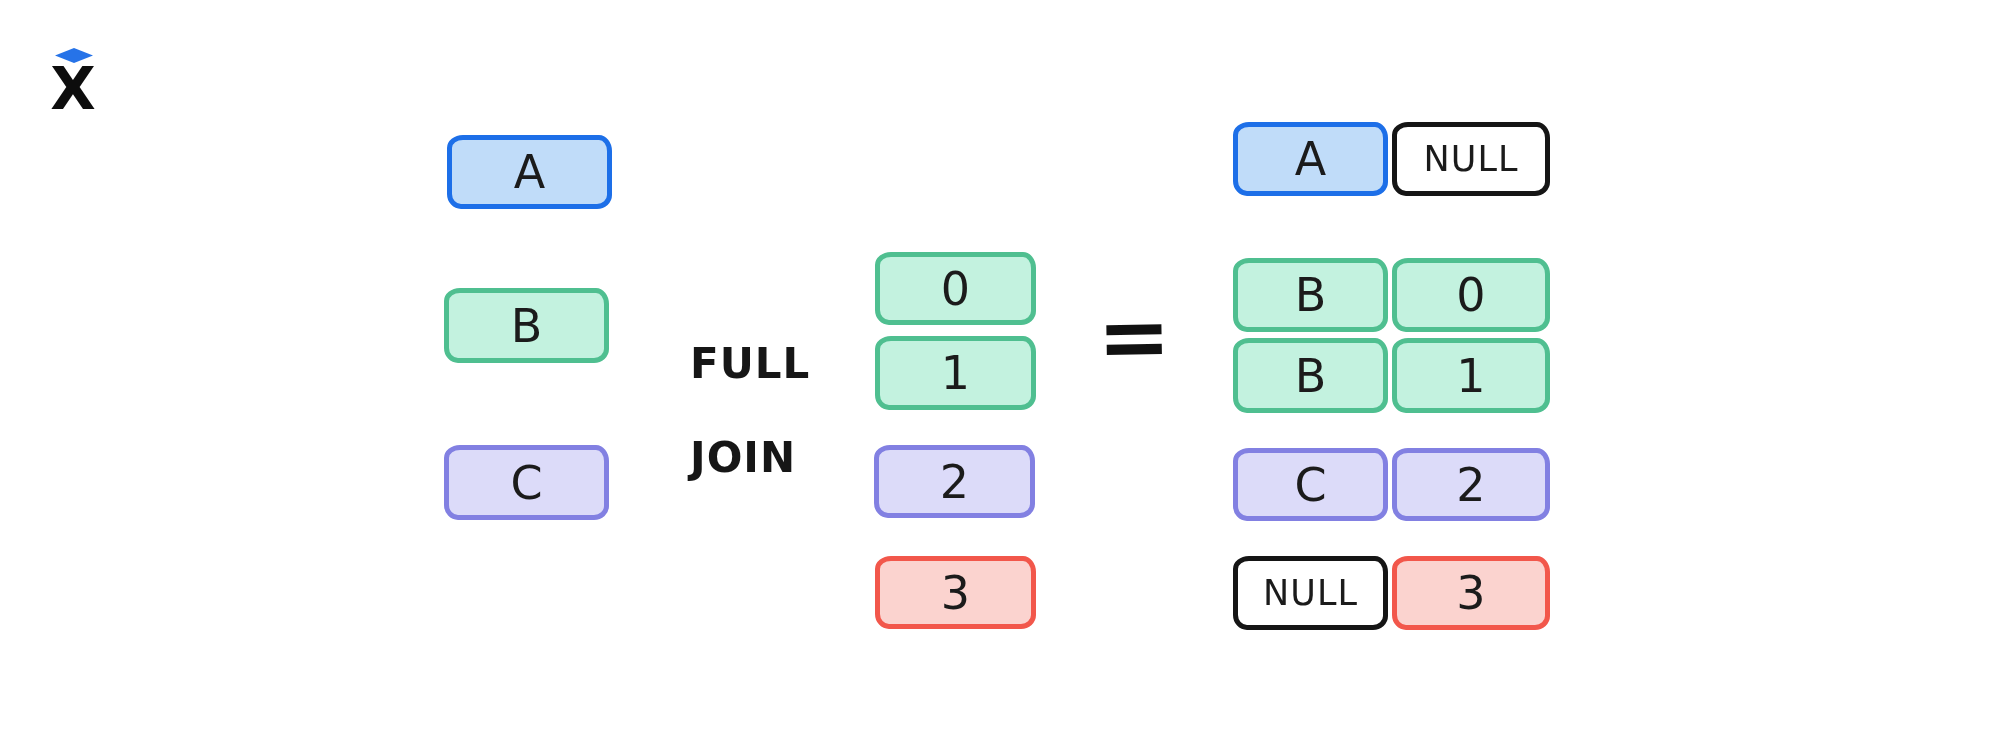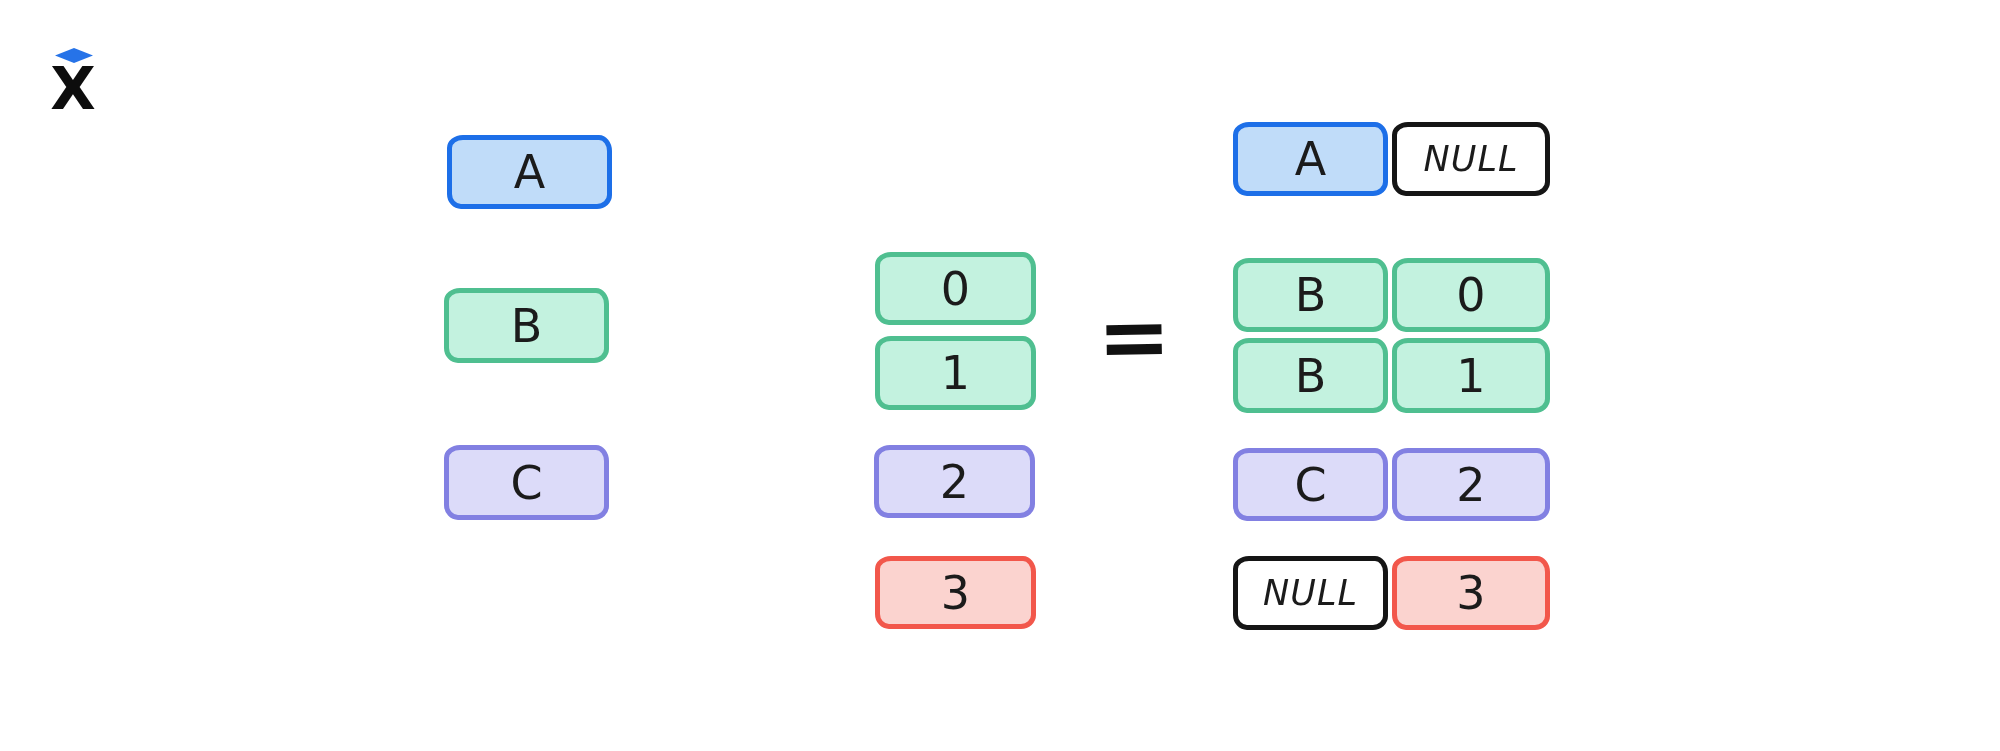--- a/index.html
+++ b/index.html
@@ -16,21 +16,21 @@
     box-sizing: border-box;
     display: flex;
     align-items: center;
     justify-content: center;
     border: 5px solid #000;
     border-radius: 16px 13px 15px 14px / 13px 16px 14px 15px;
     font-size: 46px;
     color: #1b1b1b;
     background: #fff;
   }
-  .cell.small-text { font-size: 35px; letter-spacing: 1px; font-style: italic; }
+  .cell.small-text { font-size: 35px; letter-spacing: 1px; }
   .op-label {
     font-size: 42px;
     line-height: 47px;
     font-weight: bold;
     color: #161616;
     letter-spacing: 1px;
     white-space: pre-line;
   }
   .equals {
     display: flex;
@@ -62,20 +62,24 @@
       </g>
     </svg>
   </div>
 
   <div class="abs cell" style="left: 447px; top: 135px; width: 165px; height: 74px; background-color: rgb(192, 220, 249); border-color: rgb(29, 111, 232);">A</div>
 
   <div class="abs cell" style="left: 444px; top: 288px; width: 165px; height: 75px; background-color: rgb(195, 242, 223); border-color: rgb(79, 191, 144);">B</div>
 
   <div class="abs cell" style="left: 444px; top: 445px; width: 165px; height: 75px; background-color: rgb(220, 219, 249); border-color: rgb(130, 128, 226);">C</div>
 
+  <div class="abs op-label" style="left:690px; top:293px;">
+    <div>FULL</div>
+    <div>JOIN</div>
+  </div>
 
   <div class="abs cell" style="left: 875px; top: 252px; width: 161px; height: 73px; background-color: rgb(195, 242, 223); border-color: rgb(79, 191, 144);">0</div>
 
   <div class="abs cell" style="left: 875px; top: 336px; width: 161px; height: 74px; background-color: rgb(195, 242, 223); border-color: rgb(79, 191, 144);">1</div>
 
   <div class="abs cell" style="left: 874px; top: 445px; width: 161px; height: 73px; background-color: rgb(220, 219, 249); border-color: rgb(130, 128, 226);">2</div>
 
   <div class="abs cell" style="left: 875px; top: 556px; width: 161px; height: 73px; background-color: rgb(251, 211, 207); border-color: rgb(242, 87, 75);">3</div>
 
   <div class="abs equals" style="left:1097px; top:294px; width:74px; height:84px;">=</div>

